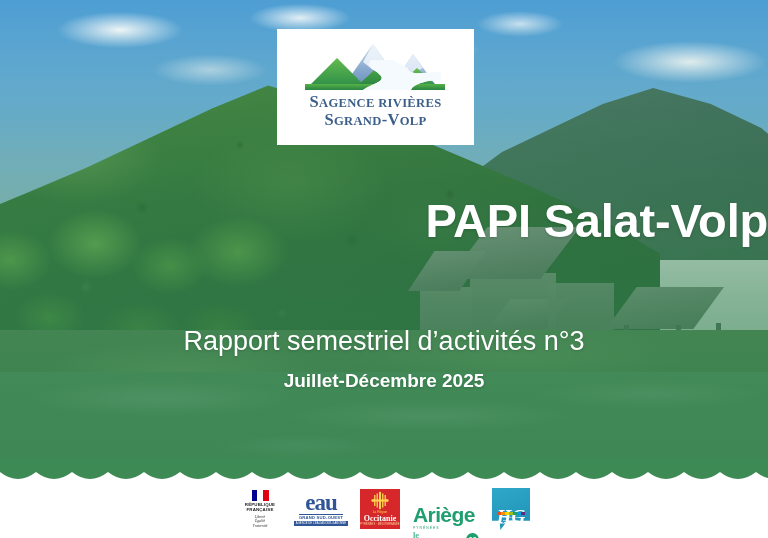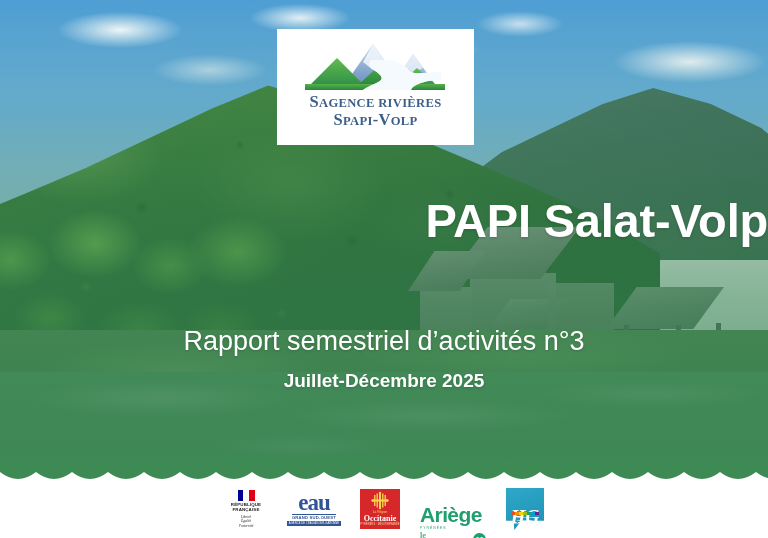--- a/index.html
+++ b/index.html
@@ -125,21 +125,21 @@
   
   .scallop {
     position:absolute; left:0; bottom:58px; width:768px; height:22px;
   }
 
   
   .footer {
     position:absolute; left:0; bottom:0; width:768px; height:58px;
     background:#ffffff;
     display:flex; align-items:center; justify-content:center;
-    gap:20px;
+    gap:13px;
   }
 
   
   .logo-card {
     position:absolute; left:277px; top:29px; width:197px; height:116px;
     background:#ffffff;
     display:flex; flex-direction:column; align-items:center;
     justify-content:flex-start;
     padding-top:7px;
   }
@@ -356,21 +356,21 @@
       <path d="M96,50 L116,32 L136,50 Z" fill="url(#gr)" opacity=".95"></path>
       <rect x="4" y="48" width="140" height="6" fill="url(#gr2)"></rect>
 
       <path d="M70,24 C64,32 76,34 80,40 C84,46 70,48 62,54 L110,54 C112,48 126,44 140,44 L140,36 C124,36 112,40 108,34 C104,28 96,28 92,24 Z" fill="#ffffff"></path>
       <path d="M70,24 C64,32 76,34 80,40 C84,46 70,48 62,54 L110,54 C112,48 126,44 140,44 L140,36 C124,36 112,40 108,34 C104,28 96,28 92,24 Z" fill="#f4fafe"></path>
     </svg>
     <div class="logo-line1">
       <span>S</span><span class="sm">AGENCE RIVIÈRES</span>
     </div>
     <div class="logo-line2">
-      <span>S</span><span class="sm">PAPI</span><span>-V</span><span class="sm">OLP</span>
+      <span>S</span><span class="sm">GRAND</span><span>-V</span><span class="sm">OLP</span>
     </div>
   </div>
 
   <div class="title-block">
     <div class="main-title">PAPI Salat-Volp</div>
   </div>
   <div class="sub-title">Rapport semestriel d’activités n°3</div>
   <div class="sub-date">Juillet-Décembre 2025</div>
 
   <div class="footer">

